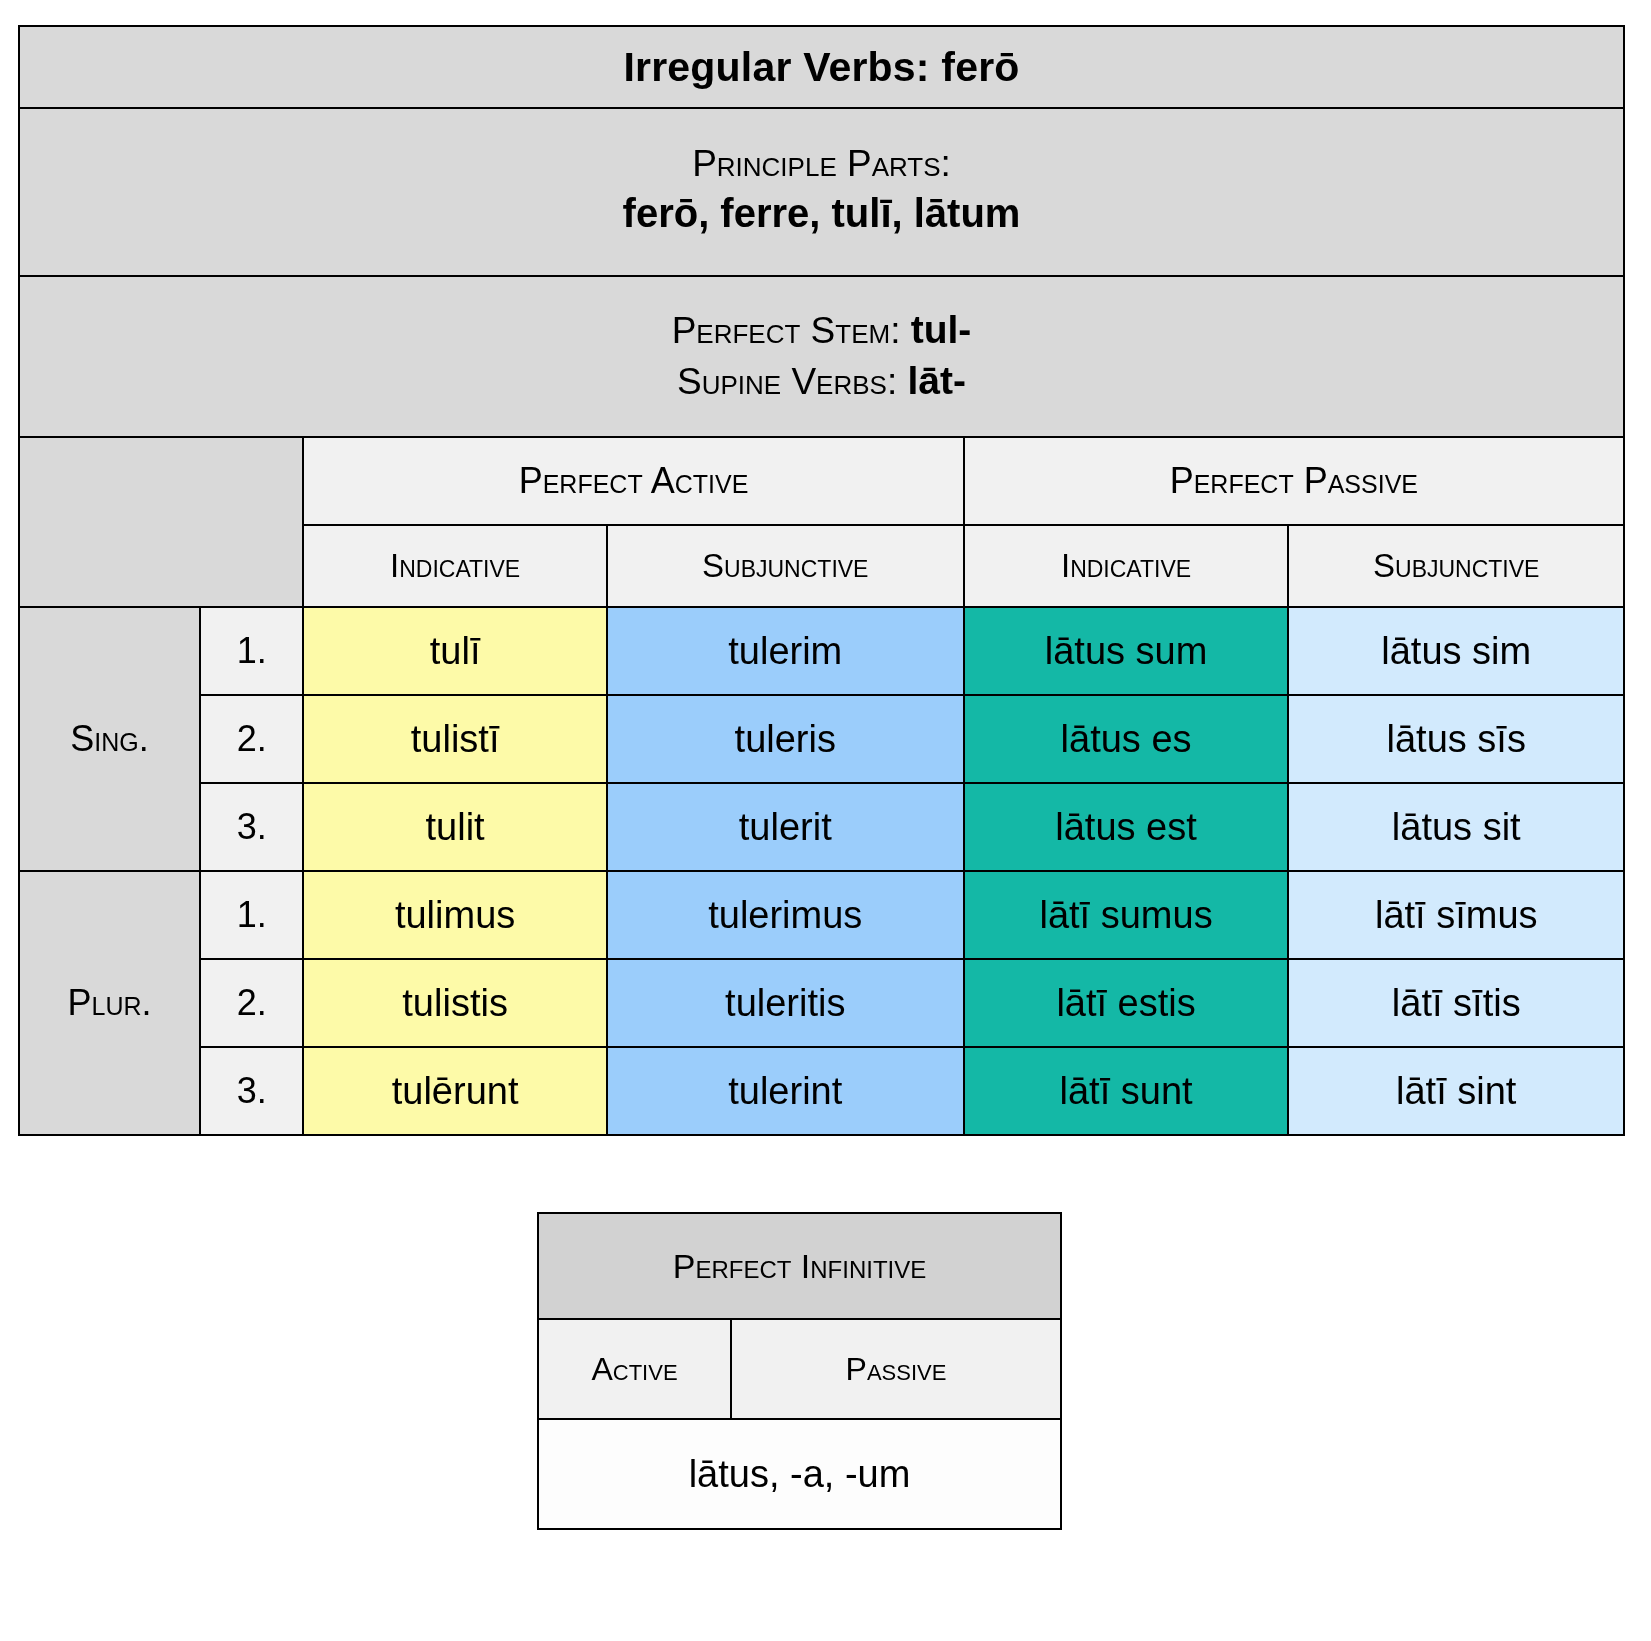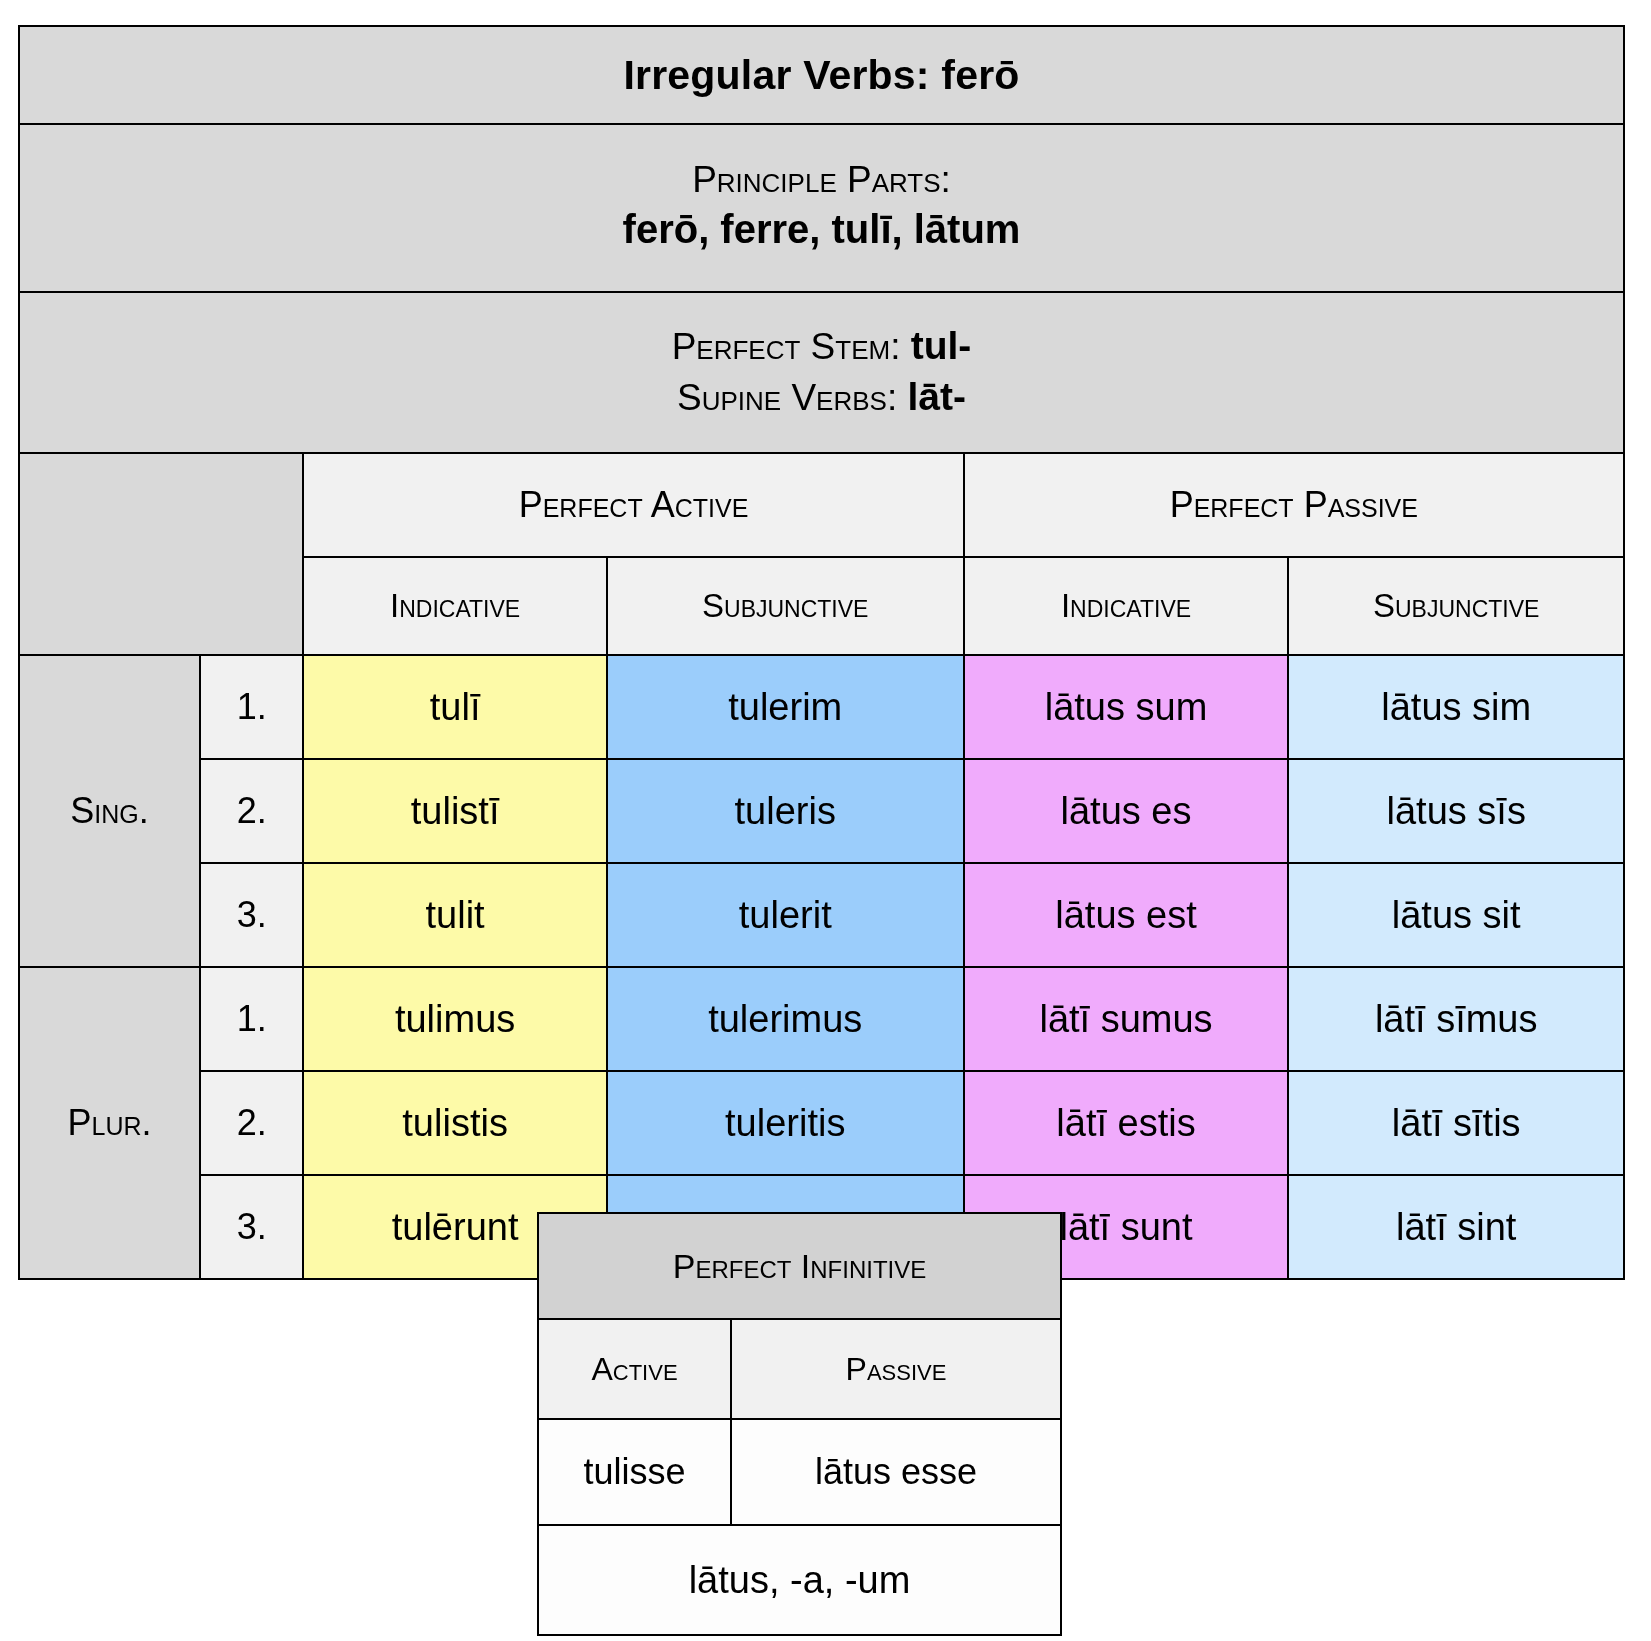--- a/index.html
+++ b/index.html
@@ -20,21 +20,21 @@
   .main-table {
     position: absolute;
     left: 18px;
     top: 25px;
     width: 1607px;
     border-collapse: collapse;
     table-layout: fixed;
   }
   .main-table td {
     border: 2px solid #000000;
-    padding: 12px;
+    padding: 4px;
     text-align: center;
     vertical-align: middle;
   }
 
   
   .title-cell {
     background: #d9d9d9;
     font-size: 41px;
     font-weight: bold;
     height: 72px;
@@ -111,21 +111,21 @@
   }
 
   
   .form-cell {
     font-size: 38px;
     height: 78px;
     white-space: nowrap;
   }
   .c-act-ind { background: #fdfaa8; }
   .c-act-sub { background: #9bcdfb; }
-  .c-pas-ind { background: #f0abfc; margin-left: 40px; }
+  .c-pas-ind { background: #14b8a6; margin-left: 40px; }
   .c-pas-sub { background: #d2eafd; }
 
   
   .bottom-table {
     position: absolute;
     left: 537px;
     top: 1212px;
     width: 523px;
     border-collapse: collapse;
     table-layout: fixed;
@@ -273,20 +273,16 @@
   </colgroup>
   <tbody>
     <tr>
       <td class="bt-title" colspan="2">Perfect Infinitive</td>
     </tr>
     <tr>
       <td class="bt-sub">Active</td>
       <td class="bt-sub">Passive</td>
     </tr>
     <tr>
-      <td class="bt-val">tulisse</td>
-      <td class="bt-val">lātus esse</td>
-    </tr>
-    <tr>
       <td class="bt-part-val" colspan="2">lātus, -a, -um</td>
     </tr>
   </tbody>
 </table>
 
 </body></html>

